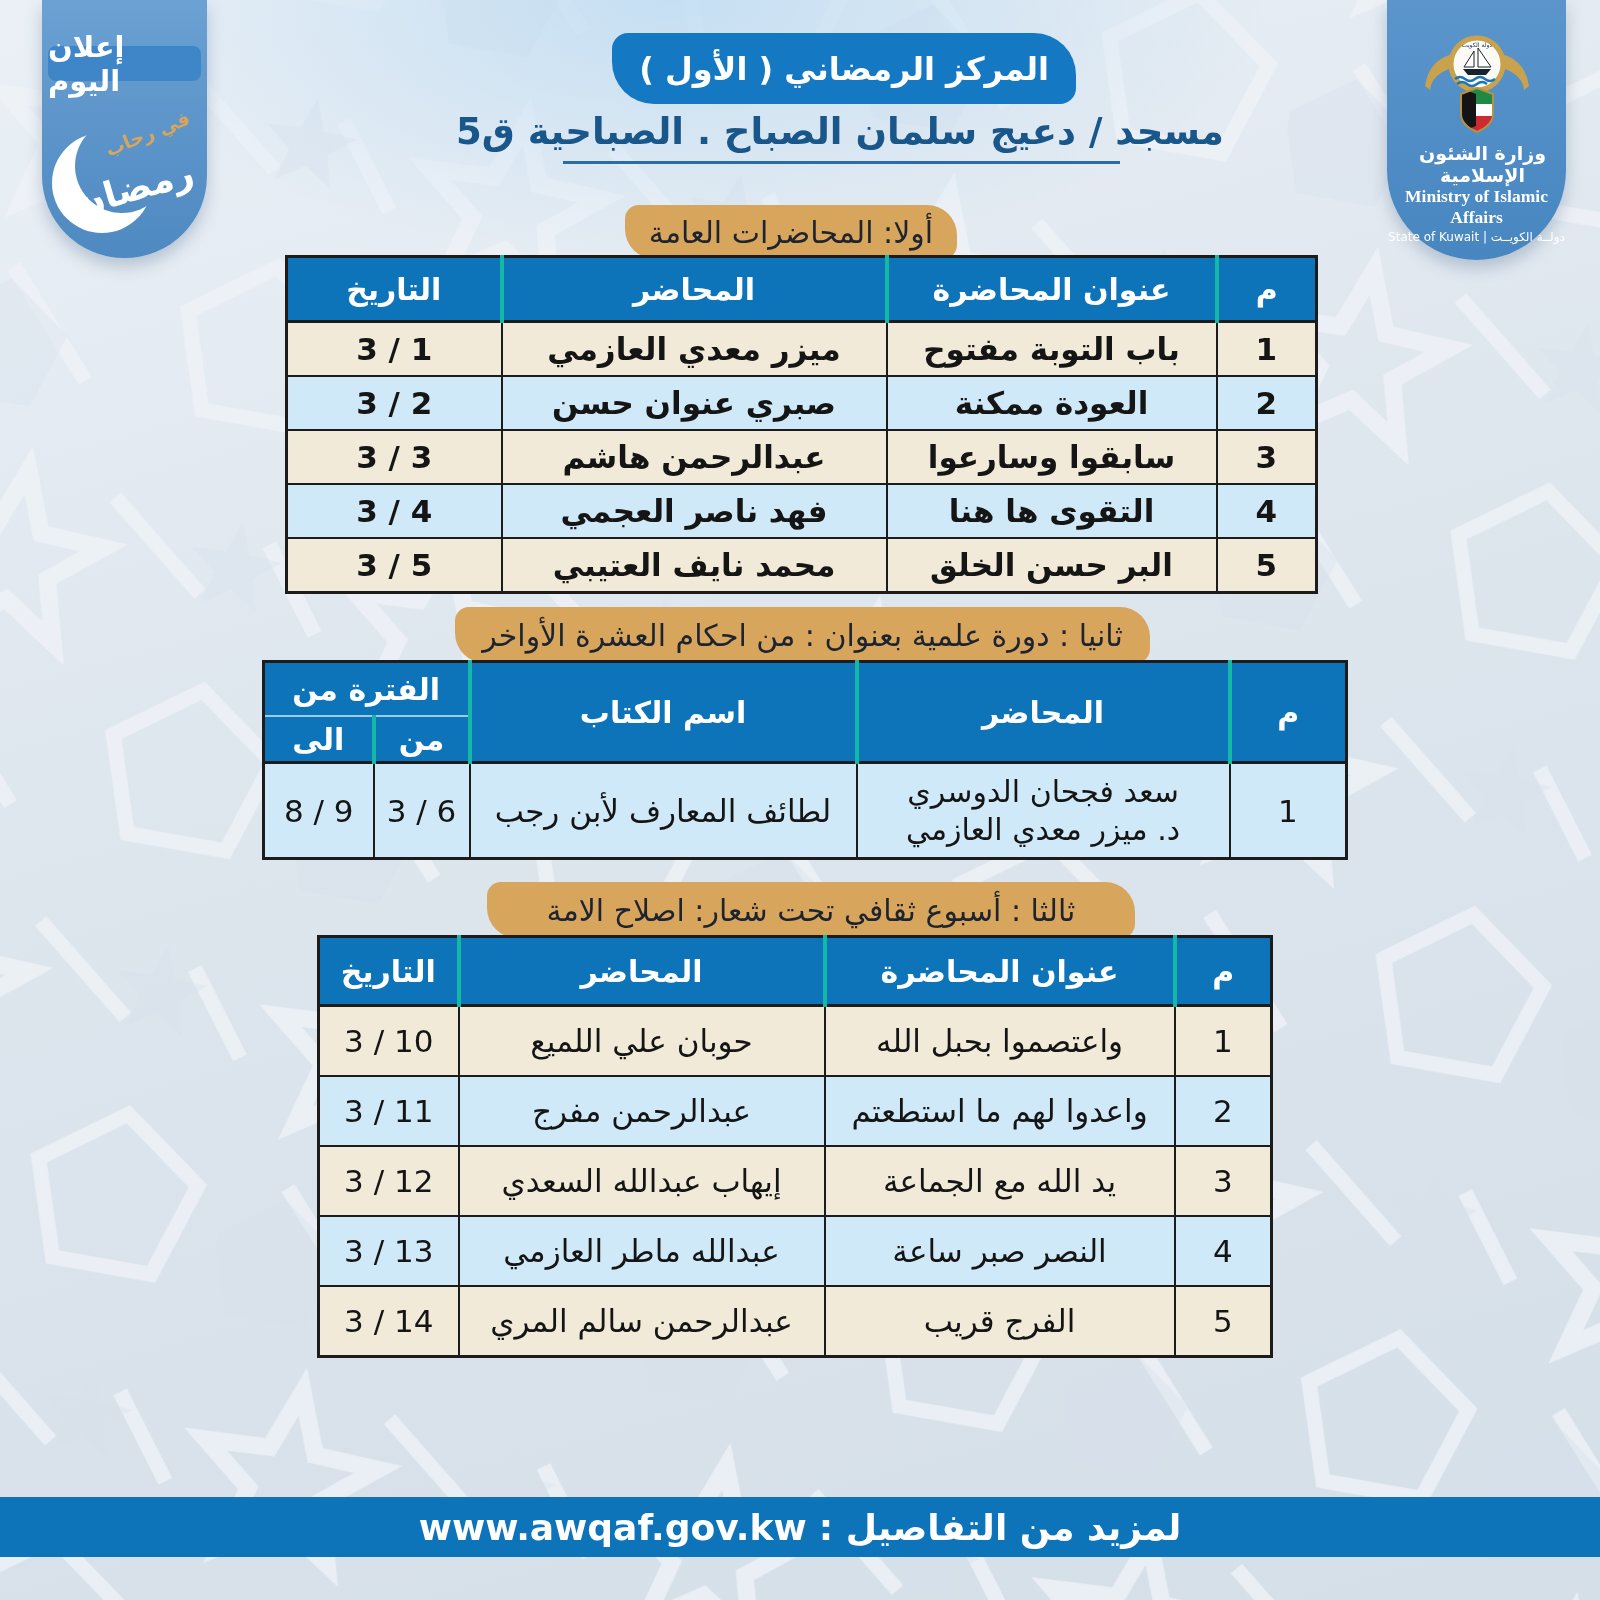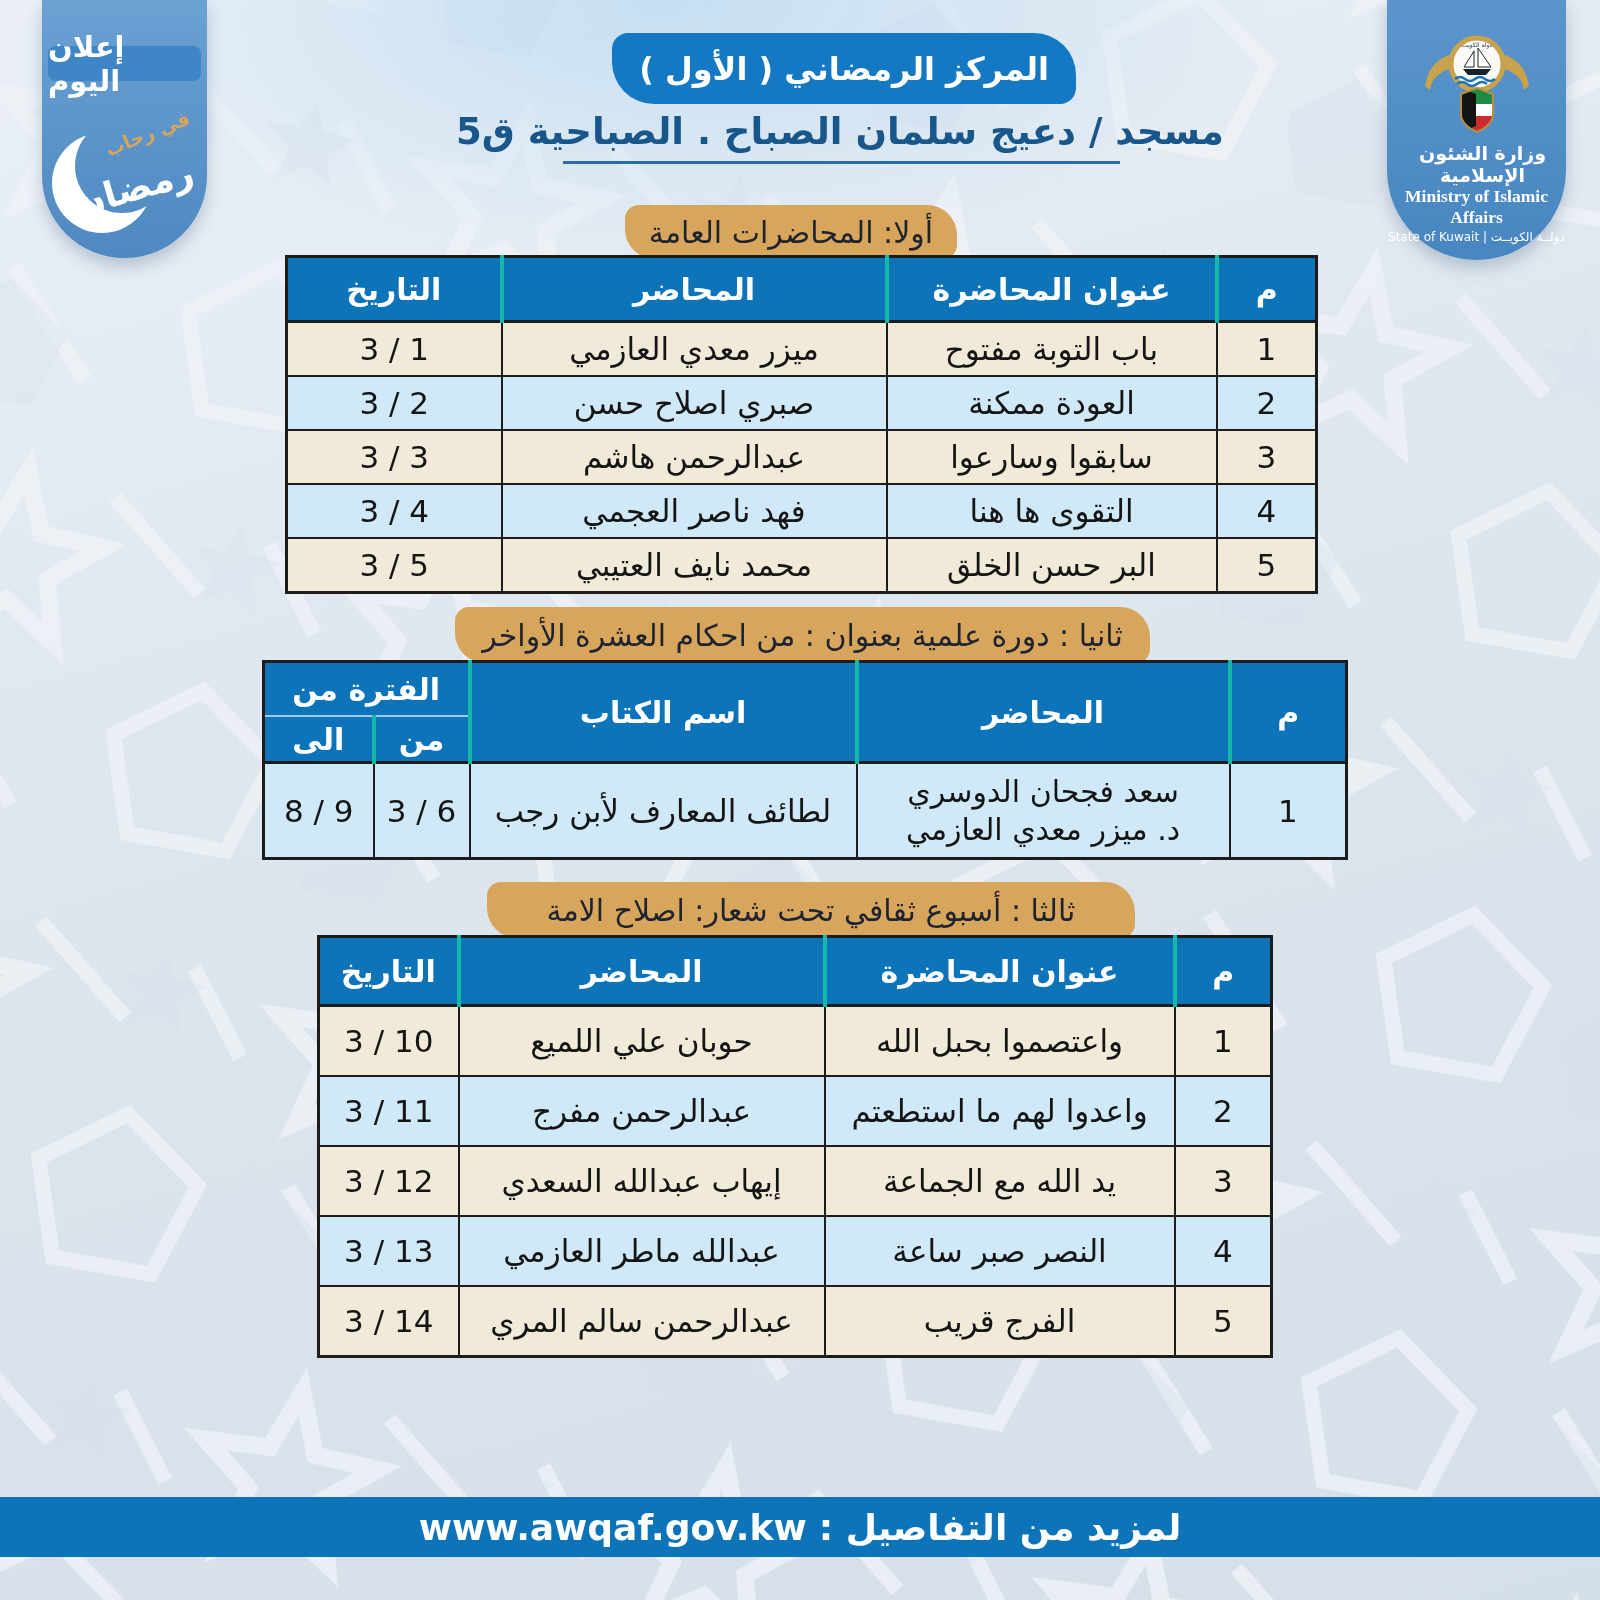--- a/index.html
+++ b/index.html
@@ -42,21 +42,21 @@
 
   
   table{position:absolute;border-collapse:collapse;table-layout:fixed;direction:rtl;
     background:#f2ead9;border:3px solid #1c1c1c;}
   th{background:#0e74ba;color:#fff;font-weight:bold;font-size:30px;text-align:center;
     border-left:4px solid #14b8a6;border-bottom:3px solid #1c1c1c;padding:0;}
   th:last-child{border-left:none;}
   td{border:2px solid #1c1c1c;font-size:31px;color:#151515;text-align:center;padding:0 6px;}
   tr.beige td{background:#f2ead9;} tr.lblue td{background:#cfe9f8;}
   .date-cell{direction:ltr;}
-  .t1{left:285px;top:255px;width:1030px;} .t1 th{height:62px;} .t1 td{height:52px;}
+  .t1{left:285px;top:255px;width:1030px;} .t1 th{height:62px;} .t1 td{height:52px;font-weight:bold;}
   .t2{left:262px;top:660px;width:1083px;} .t2 .th-top{height:52px;} .t2 .th-sub{height:44px;}
   .t2 td{height:93px;} .t2 .sep-light{border-bottom:2px solid #9fcbe9;}
   .t2 .lect2{font-size:30px;line-height:1.25;}
   .t3{left:317px;top:935px;width:953px;} .t3 th{height:66px;} .t3 td{height:68px;}
 
   
   .footer{position:absolute;left:0;top:1497px;width:1600px;height:60px;background:#0e74ba;
     display:flex;align-items:center;justify-content:center;gap:12px;color:#fff;
     font-weight:bold;font-size:36px;direction:rtl;}
 </style>
@@ -159,21 +159,21 @@
     <tbody>
       <tr class="beige">
         <td>1</td>
         <td>باب التوبة مفتوح</td>
         <td>ميزر معدي العازمي</td>
         <td class="date-cell">3 / 1</td>
       </tr>
       <tr class="lblue">
         <td>2</td>
         <td>العودة ممكنة</td>
-        <td>صبري اصلاح حسن</td>
+        <td>صبري عنوان حسن</td>
         <td class="date-cell">3 / 2</td>
       </tr>
       <tr class="beige">
         <td>3</td>
         <td>سابقوا وسارعوا</td>
         <td>عبدالرحمن هاشم</td>
         <td class="date-cell">3 / 3</td>
       </tr>
       <tr class="lblue">
         <td>4</td>

